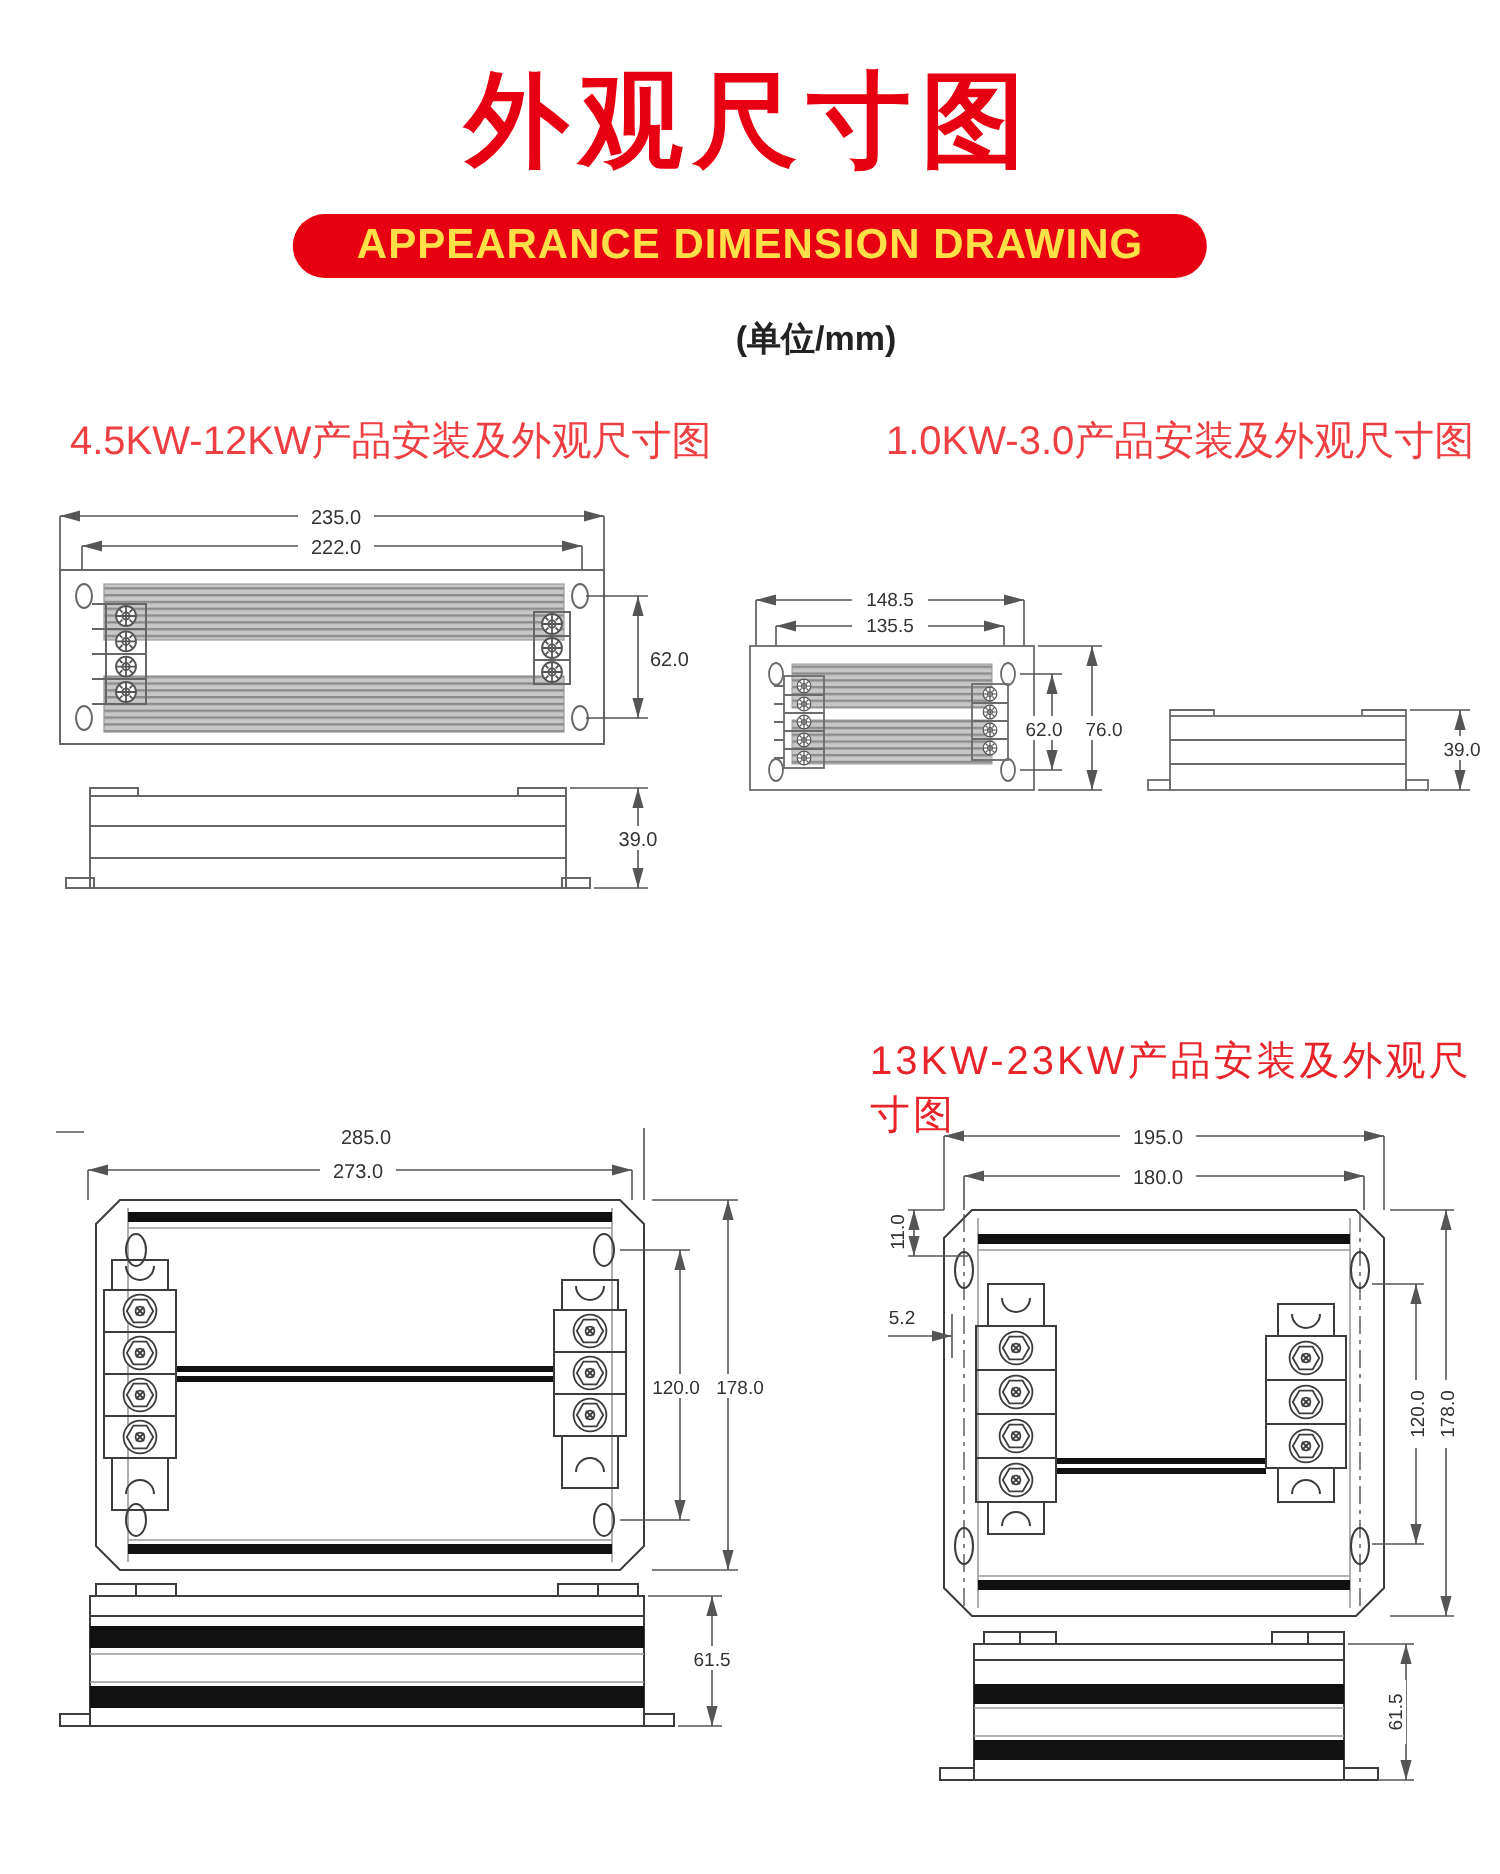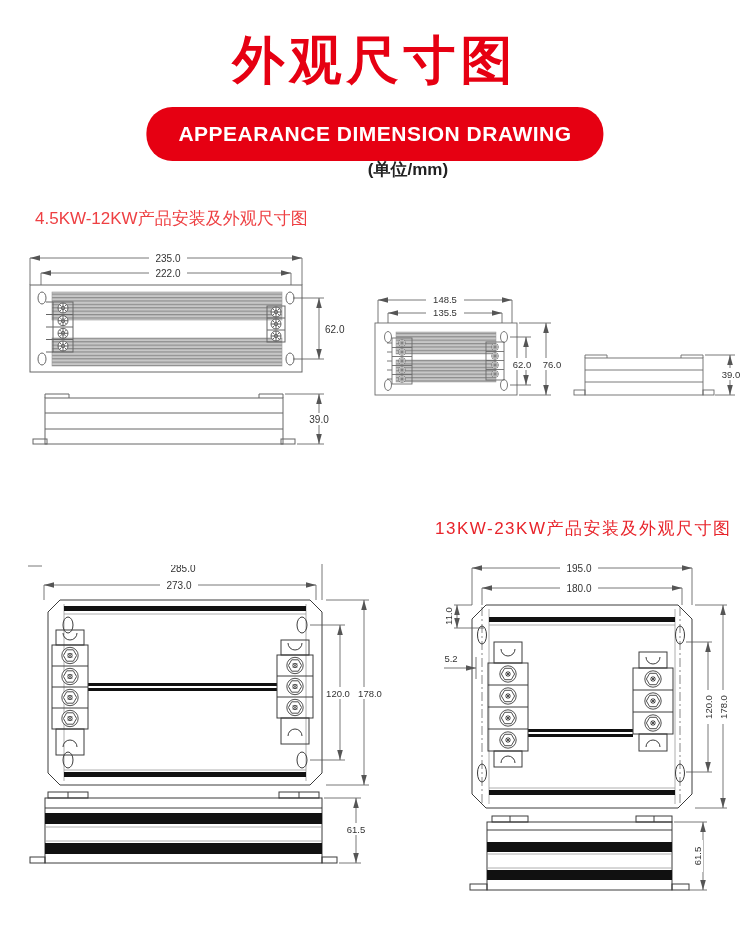--- a/index.html
+++ b/index.html
@@ -1,25 +1,25 @@
 <!DOCTYPE html>
 <html><head>
 <meta charset="utf-8">
 <style>
   html,body{margin:0;padding:0;background:#fff;}
   .page{position:relative;width:750px;height:937px;background:#fff;overflow:hidden;
         font-family:"Liberation Sans",sans-serif;}
   .main-title{position:absolute;top:26px;left:0;width:100%;text-align:center;
         font-size:52px;font-weight:900;color:#e60012;letter-spacing:5px;}
   .banner{position:absolute;top:107px;left:50%;transform:translateX(-50%);
-        background:#e60012;color:#ffffff;font-size:21px;font-weight:700;
-        padding:15px 32px;border-radius:26px;white-space:nowrap;letter-spacing:.5px;}
+        background:#e60012;color:#fde047;font-size:21px;font-weight:700;
+        padding:4px 32px;border-radius:26px;white-space:nowrap;letter-spacing:.5px;}
   .unit{position:absolute;top:158px;left:0;width:100%;text-align:center;
         font-size:17px;font-weight:600;color:#222;padding-left:33px;}
-  .sec-title{position:absolute;font-size:17px;color:#ee4043;text-align:center;}
+  .sec-title{position:absolute;font-size:20px;color:#ee4043;}
   .sec-title.bold{font-weight:400;letter-spacing:1.5px;color:#e8242b;}
   .drw{position:absolute;}
   svg text{font-family:"Liberation Sans",sans-serif;font-size:10px;fill:#333;}
   svg .t9{font-size:9.5px;}
   .lnA{stroke:#666;fill:none;stroke-width:1;}
   .lnB{stroke:#6b6b6b;fill:none;stroke-width:0.9;}
   .lnC{stroke:#3c3c3c;fill:none;stroke-width:1;}
   .thin{stroke:#999;stroke-width:0.8;fill:none;}
   .dim{stroke:#555;stroke-width:0.8;fill:none;}
   .blk{fill:#111;stroke:none;}
@@ -55,20 +55,21 @@
         <path d="M-2,-2 L2,2 M-2,2 L2,-2"></path>
       </g>
     </defs>
   </svg>
 
   <div class="main-title">外观尺寸图</div>
   <div class="banner">APPEARANCE DIMENSION DRAWING</div>
   <div class="unit">(单位/mm)</div>
 
   <div class="sec-title" style="left:35px;top:207px">4.5KW-12KW产品安装及外观尺寸图</div>
+  <div class="sec-title" style="left:443px;top:207px">1.0KW-3.0产品安装及外观尺寸图</div>
   <div class="sec-title bold" style="left:435px;top:517px">13KW-23KW产品安装及外观尺寸图</div>
 
   <svg class="drw" style="left:25px;top:246px" width="335" height="205" viewBox="0 0 335 205">
     <g>
       <path class="dim" d="M5,12 H277" marker-start="url(#ae)" marker-end="url(#ae)"></path>
       <path class="dim" d="M5,12 V39 M277,12 V39 M16,27 V39 M266,27 V39"></path>
       <path class="dim" d="M16,27 H266" marker-start="url(#ae)" marker-end="url(#ae)"></path>
       <rect x="124" y="6" width="38" height="12" fill="#fff"></rect>
       <text x="143" y="16" text-anchor="middle">235.0</text>
       <rect x="124" y="21" width="38" height="12" fill="#fff"></rect>

